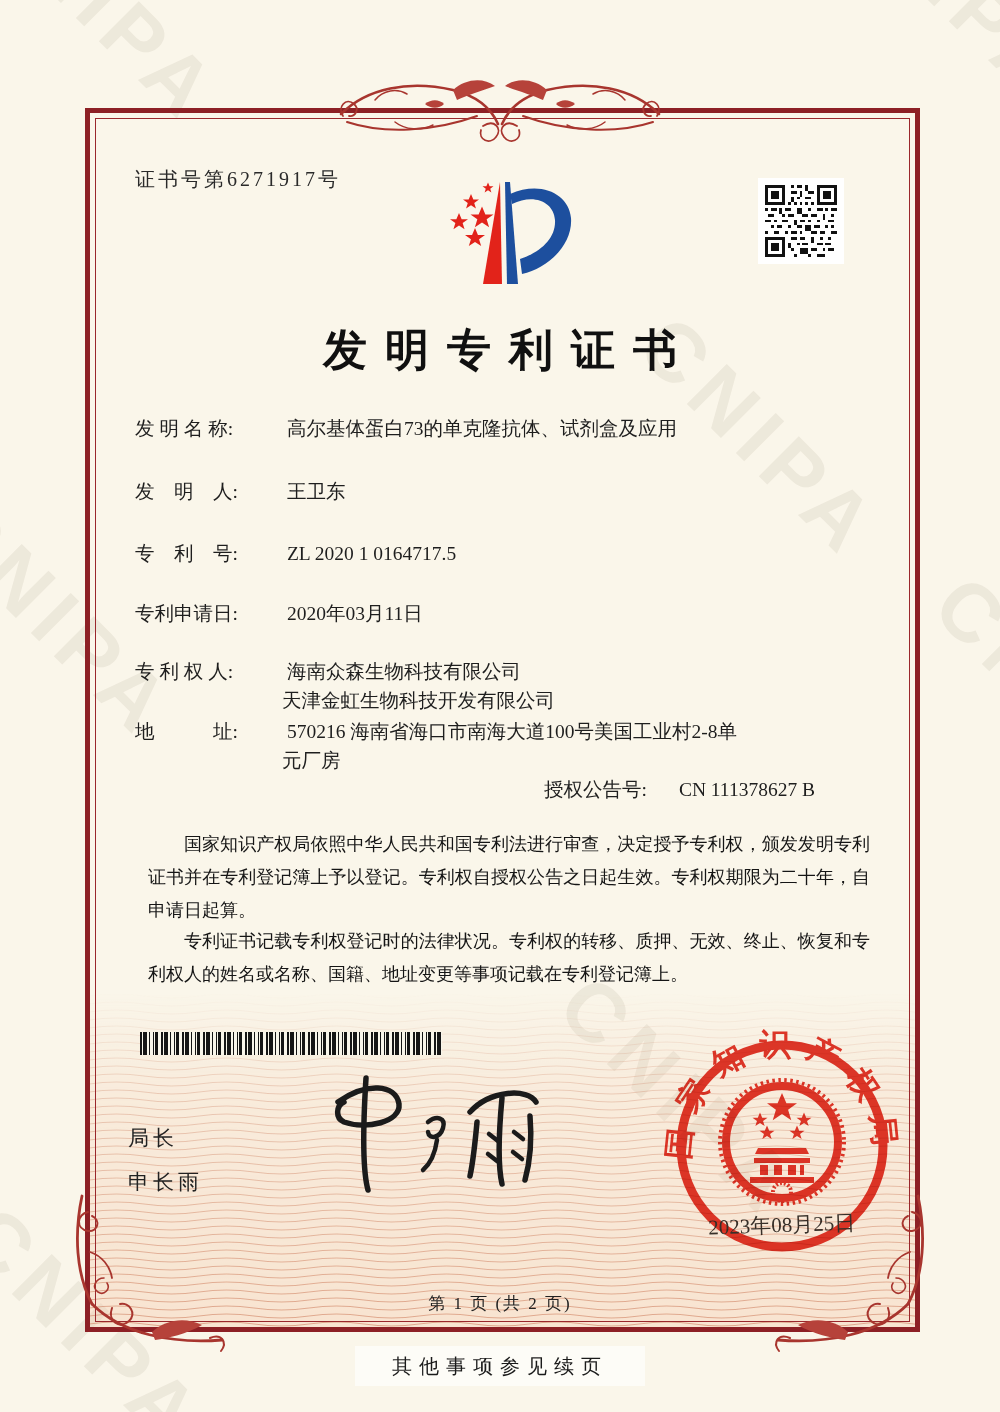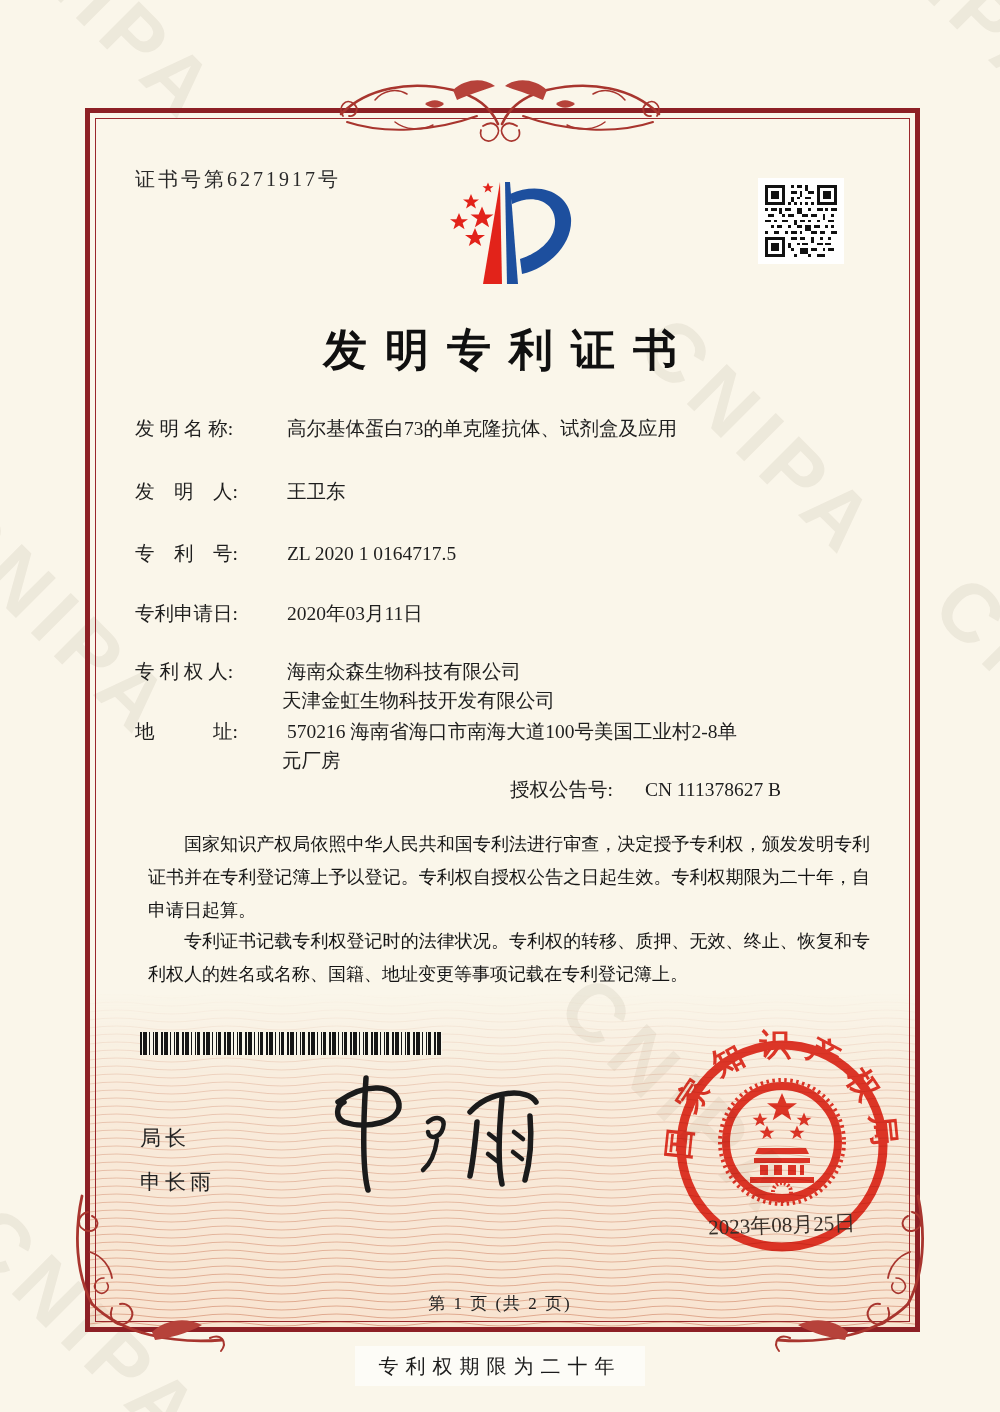--- a/index.html
+++ b/index.html
@@ -42,21 +42,21 @@
   .barcode {
     position:absolute; left:140px; top:1032px; width:302px; height:23px;
     background:repeating-linear-gradient(90deg,
       #151515 0 2px, #f8f5ea 2px 3px,
       #151515 3px 7px, #f8f5ea 7px 9px,
       #151515 9px 10px, #f8f5ea 10px 13px,
       #151515 13px 14px, #f8f5ea 14px 15px,
       #151515 15px 18px, #f8f5ea 18px 21px);
   }
   .sig-label {
-    position:absolute; left:140px; font-size:21px;
+    position:absolute; left:128px; font-size:21px;
     font-family:"Liberation Sans","DejaVu Sans",sans-serif; color:#222; letter-spacing:4px;
   }
   .page-info { position:absolute; left:0; top:1292px; width:1000px; text-align:center; font-size:17px; color:#222; letter-spacing:2px; }
   .cont-note {
     position:absolute; left:355px; top:1346px; width:290px; height:40px;
     background:#fdfcf7; text-align:center; line-height:40px;
     font-size:20px; letter-spacing:7px; color:#1a1a1a;
   }
   svg { position:absolute; overflow:visible; }
   .seal-svg { mix-blend-mode:multiply; }
@@ -202,21 +202,21 @@
     <span class="lbl">专 利 权 人:</span>
     <span class="val">海南众森生物科技有限公司</span>
   </div>
   <div class="cont" style="top:687px;">天津金虹生物科技开发有限公司</div>
   <div class="row" style="top:718px;">
     <span class="lbl">地　　　址:</span>
     <span class="val">570216 海南省海口市南海大道100号美国工业村2-8单</span>
   </div>
   <div class="cont" style="top:747px;">元厂房</div>
   <div class="row" style="left:510px; top:776px;">
-    <span class="lbl" style="width:130px;">授权公告号:</span>
+    <span class="lbl" style="width:130px;margin-left:34px;">授权公告号:</span>
     <span class="val">CN 111378627 B</span>
   </div>
 
   <div class="para" style="top:828px;">国家知识产权局依照中华人民共和国专利法进行审查，决定授予专利权，颁发发明专利证书并在专利登记簿上予以登记。专利权自授权公告之日起生效。专利权期限为二十年，自申请日起算。</div>
   <div class="para" style="top:925px;">专利证书记载专利权登记时的法律状况。专利权的转移、质押、无效、终止、恢复和专利权人的姓名或名称、国籍、地址变更等事项记载在专利登记簿上。</div>
 
   <div class="barcode"></div>
 
   <div class="sig-label" style="top:1124px;">局长</div>
   <div class="sig-label" style="top:1168px;text-align:center;">申长雨</div>
@@ -263,15 +263,15 @@
           <rect x="118" y="131" width="8" height="10"></rect>
           <rect x="130" y="131" width="4" height="10"></rect>
         <rect x="80" y="143" width="64" height="6"></rect>
         <circle cx="112" cy="158" r="9" fill="none" stroke="#e02a1d" stroke-width="4" stroke-dasharray="2,2"></circle>
       </g>
       <text x="112" y="198" text-anchor="middle" font-size="21" fill="#2b2622" font-family="Liberation Serif, DejaVu Serif, serif" transform="rotate(-2 112 198)">2023年08月25日</text>
     </g>
   </svg>
 
   <div class="page-info">第 1 页 (共 2 页)</div>
-  <div class="cont-note">专利权期限为二十年</div>
+  <div class="cont-note">其他事项参见续页</div>
 
 </div>
 
 </body></html>

